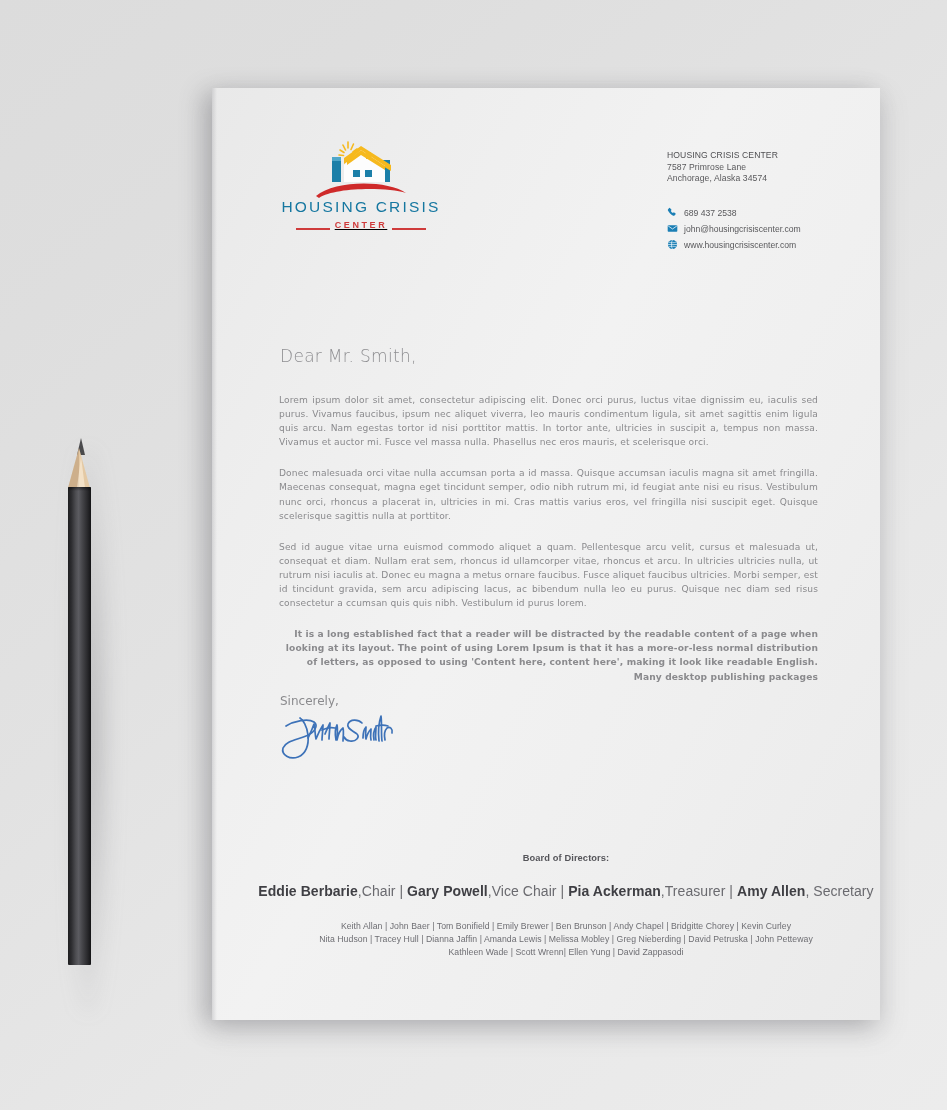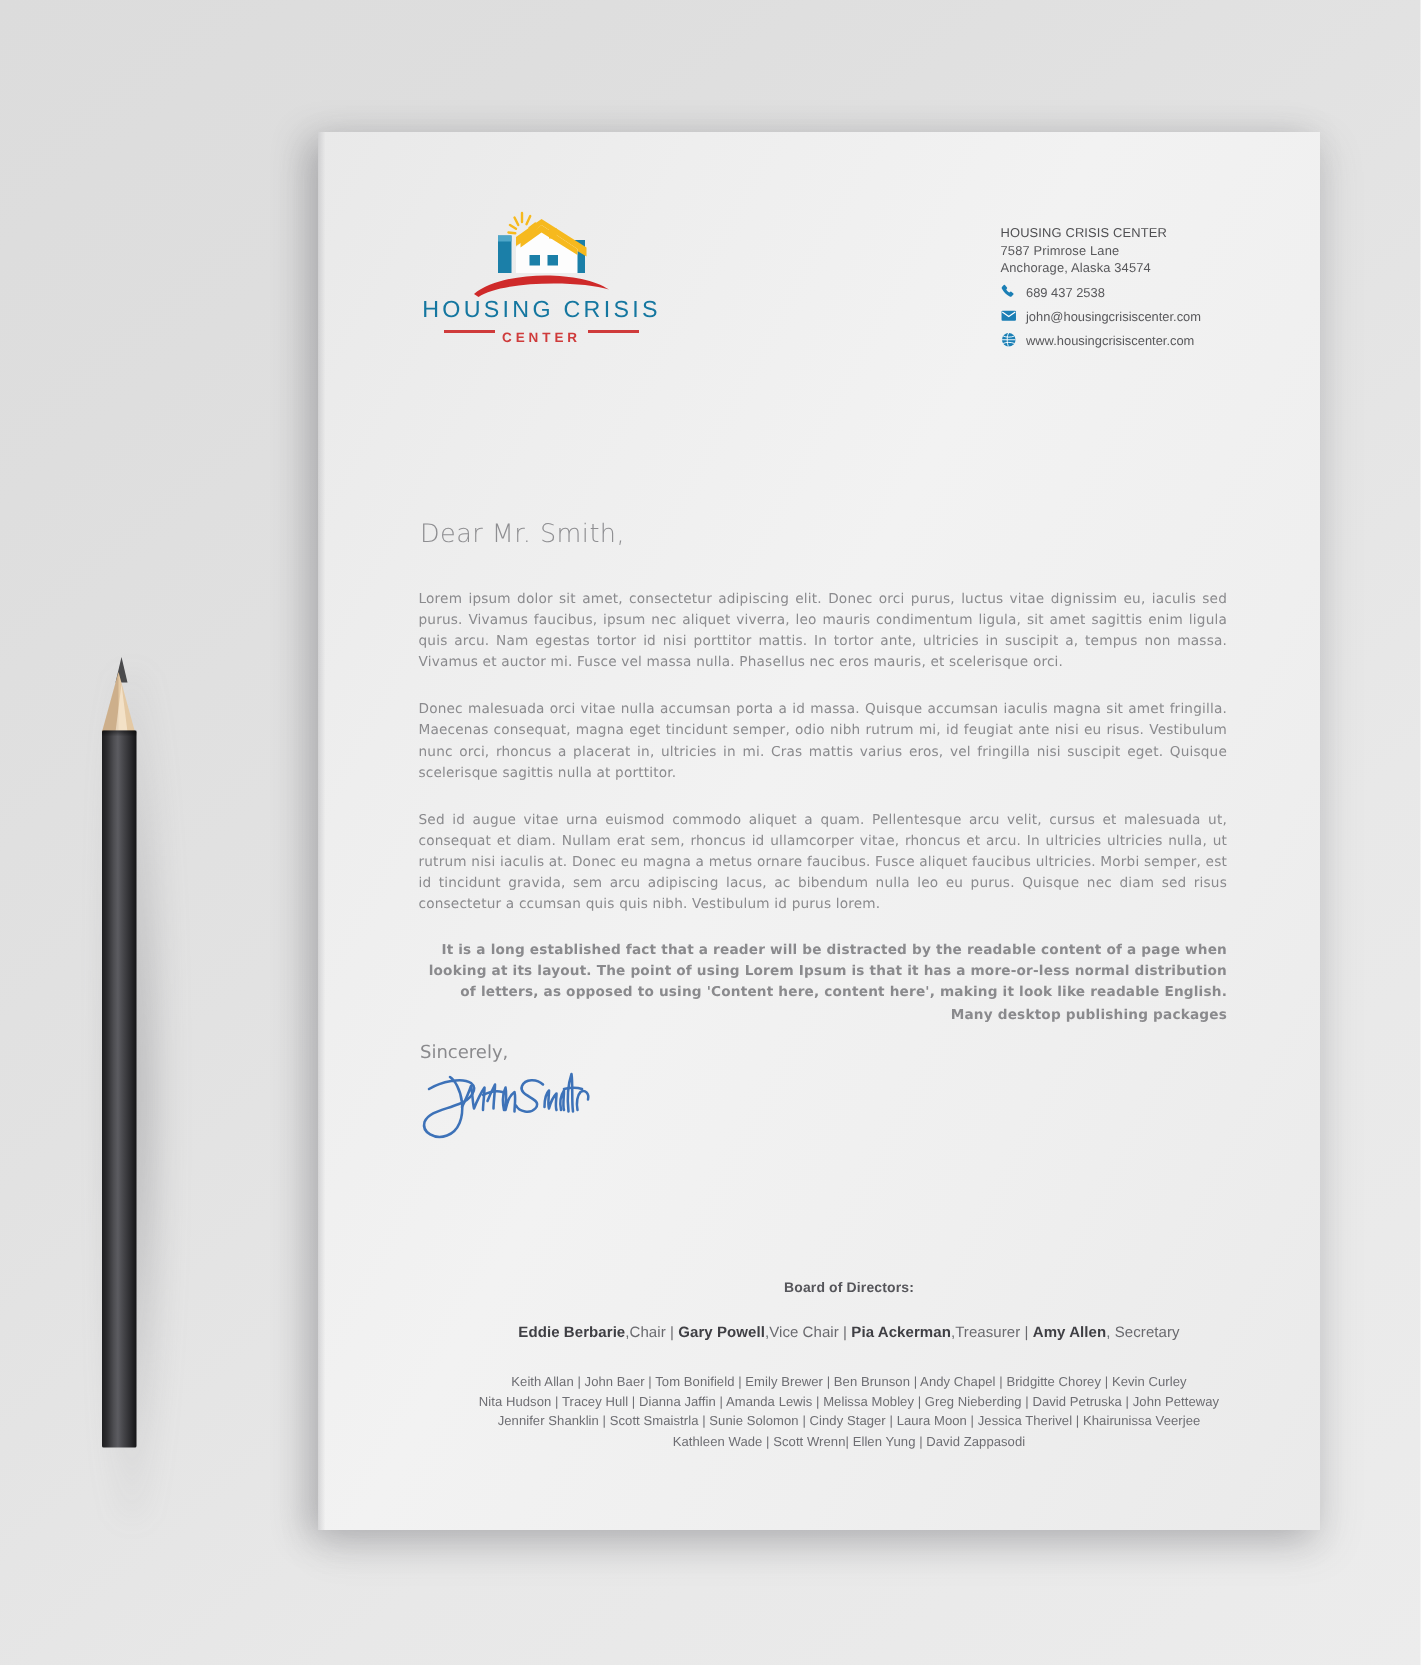--- a/index.html
+++ b/index.html
@@ -63,28 +63,28 @@
   
   .header{position:absolute;left:0;top:0;width:100%;height:180px;}
 
   .logo{position:absolute;left:63px;top:52px;width:172px;height:95px;}
   .logo-mark{position:absolute;left:38px;top:0;width:96px;height:58px;}
   .logo-name{
     position:absolute;left:0;top:58px;width:172px;text-align:center;
     color:#1577a0;font-size:15.5px;font-weight:normal;letter-spacing:2.2px;
     font-family:"Liberation Sans",sans-serif;white-space:nowrap;
   }
-  .logo-sub-wrap{position:absolute;left:0;top:80px;width:172px;display:flex;align-items:flex-start;justify-content:center;gap:5px;}
+  .logo-sub-wrap{position:absolute;left:0;top:80px;width:172px;display:flex;align-items:flex-end;justify-content:center;gap:5px;text-decoration:underline;}
   .logo-rule{height:1.6px;background:#cf3b3b;flex:0 0 34px;}
   .logo-sub{color:#cf3b3b;font-size:9px;font-weight:bold;letter-spacing:2.6px;white-space:nowrap;}
 
   .contact{position:absolute;left:455px;top:62px;width:190px;}
   .contact-line{color:#58585b;font-size:8.6px;line-height:11.6px;letter-spacing:.1px;white-space:nowrap;}
   .contact-line.bold{font-weight:normal;color:#4f4f52;}
-  .contact-rows{margin-top:4px;}
+  .contact-rows{margin-top:22px;}
   .contact-row{display:flex;align-items:center;gap:6px;height:12px;margin-bottom:4px;}
   .cicon{width:11px;height:11px;flex:0 0 11px;color:#1b7fb5;display:block;}
   .contact-row span{color:#58585b;font-size:8.6px;white-space:nowrap;}
 
   
   .greeting{
     position:absolute;left:68px;top:258px;
     color:#8e8e91;font-size:17px;letter-spacing:.3px;
     font-family:"DejaVu Sans",sans-serif;font-weight:300;
   }
@@ -97,21 +97,21 @@
 
   .closing{
     position:absolute;left:68px;top:606px;color:#8a8a8d;font-size:12px;
     font-family:"DejaVu Sans",sans-serif;
   }
   .signature{position:absolute;left:66px;top:622px;width:120px;height:56px;}
 
   
   .board{position:absolute;left:0;top:765px;width:100%;text-align:center;margin-left:20px;}
   .board-title{color:#55555a;font-size:9.3px;font-weight:bold;letter-spacing:.1px;}
-  .board-officers{margin-top:20px;color:#6a6a6f;font-size:10px;letter-spacing:.05px;}
+  .board-officers{margin-top:20px;color:#6a6a6f;font-size:14px;letter-spacing:.05px;}
   .board-officers b{color:#3f3f44;font-weight:bold;}
   .board-members{margin-top:21px;padding:0 38px;color:#6e6e73;font-size:8.7px;line-height:13.2px;letter-spacing:.05px;}
   .board-members div{white-space:nowrap;}
 </style>
 </head>
 <body>
 
 <div id="scene">
 
   <div id="pencil">
@@ -226,19 +226,18 @@
     <div class="board">
       <div class="board-title">Board of Directors:</div>
 
       <div class="board-officers">
         <b>Eddie Berbarie</b><span>,Chair</span><span> | </span><b>Gary Powell</b><span>,Vice Chair</span><span> | </span><b>Pia Ackerman</b><span>,Treasurer</span><span> | </span><b>Amy Allen</b><span>, Secretary</span>
       </div>
 
       <div class="board-members">
         <div>Keith Allan | John Baer | Tom Bonifield | Emily Brewer | Ben Brunson | Andy Chapel | Bridgitte Chorey | Kevin Curley</div>
         <div>Nita Hudson | Tracey Hull  | Dianna Jaffin | Amanda Lewis  | Melissa Mobley | Greg Nieberding | David Petruska | John Petteway</div>
-        <div>Jennifer Shanklin | Scott Smaistrla | Sunie Solomon | Cindy Stager | Laura Moon | Jessica Therivel | Khairunissa Veerjee</div>
         <div>Kathleen Wade | Scott Wrenn| Ellen Yung | David Zappasodi</div>
       </div>
     </div>
 
   </div>
 </div>
 
 </body></html>

